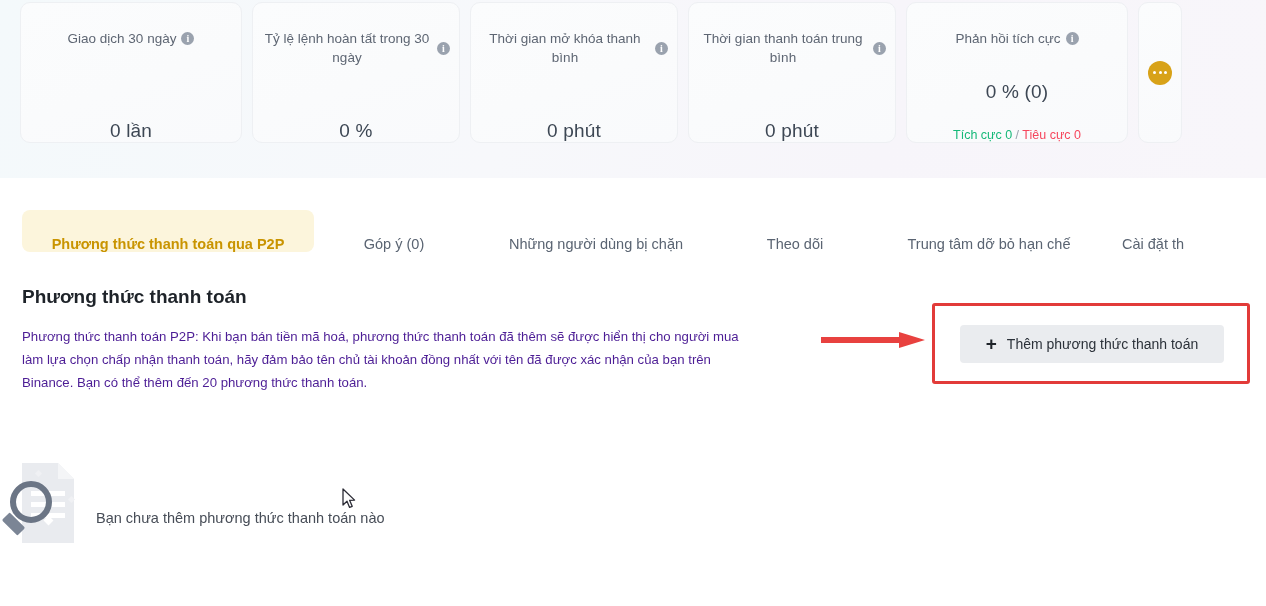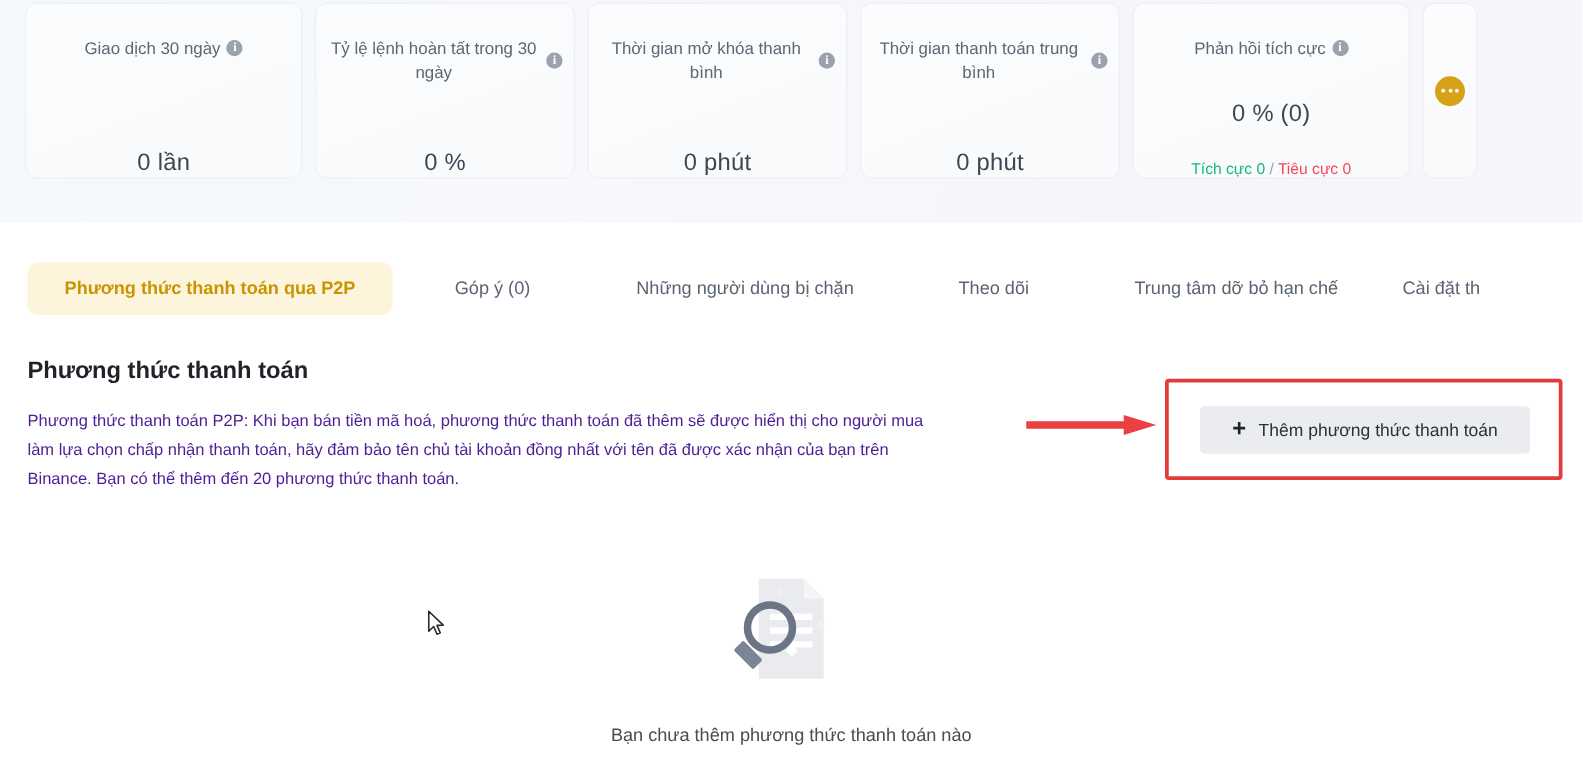--- a/index.html
+++ b/index.html
@@ -121,21 +121,21 @@
     left: 0;
     top: 210px;
     width: 1266px;
     height: 42px;
   }
   .tab {
     position: absolute;
     top: 0;
     height: 42px;
     display: flex;
-    align-items: center;
+    align-items: flex-end;
     justify-content: center;
     font-size: 14.5px;
     color: #5a6472;
     white-space: nowrap;
     cursor: pointer;
   }
   .tab.active {
     background: #fcf5dc;
     border-radius: 8px;
     color: #c99400;
@@ -222,21 +222,21 @@
     color: #2b3139;
   }
 
   
   .empty {
     position: absolute;
     left: 0;
     top: 455px;
     width: 1266px;
     display: flex;
-    flex-direction: column;
+    flex-direction: row;
     align-items: center;
   }
   .empty-icon { width: 96px; height: 96px; }
   .empty-text {
     margin-top: 30px;
     font-size: 14.5px;
     color: #474d57;
   }
 
   

